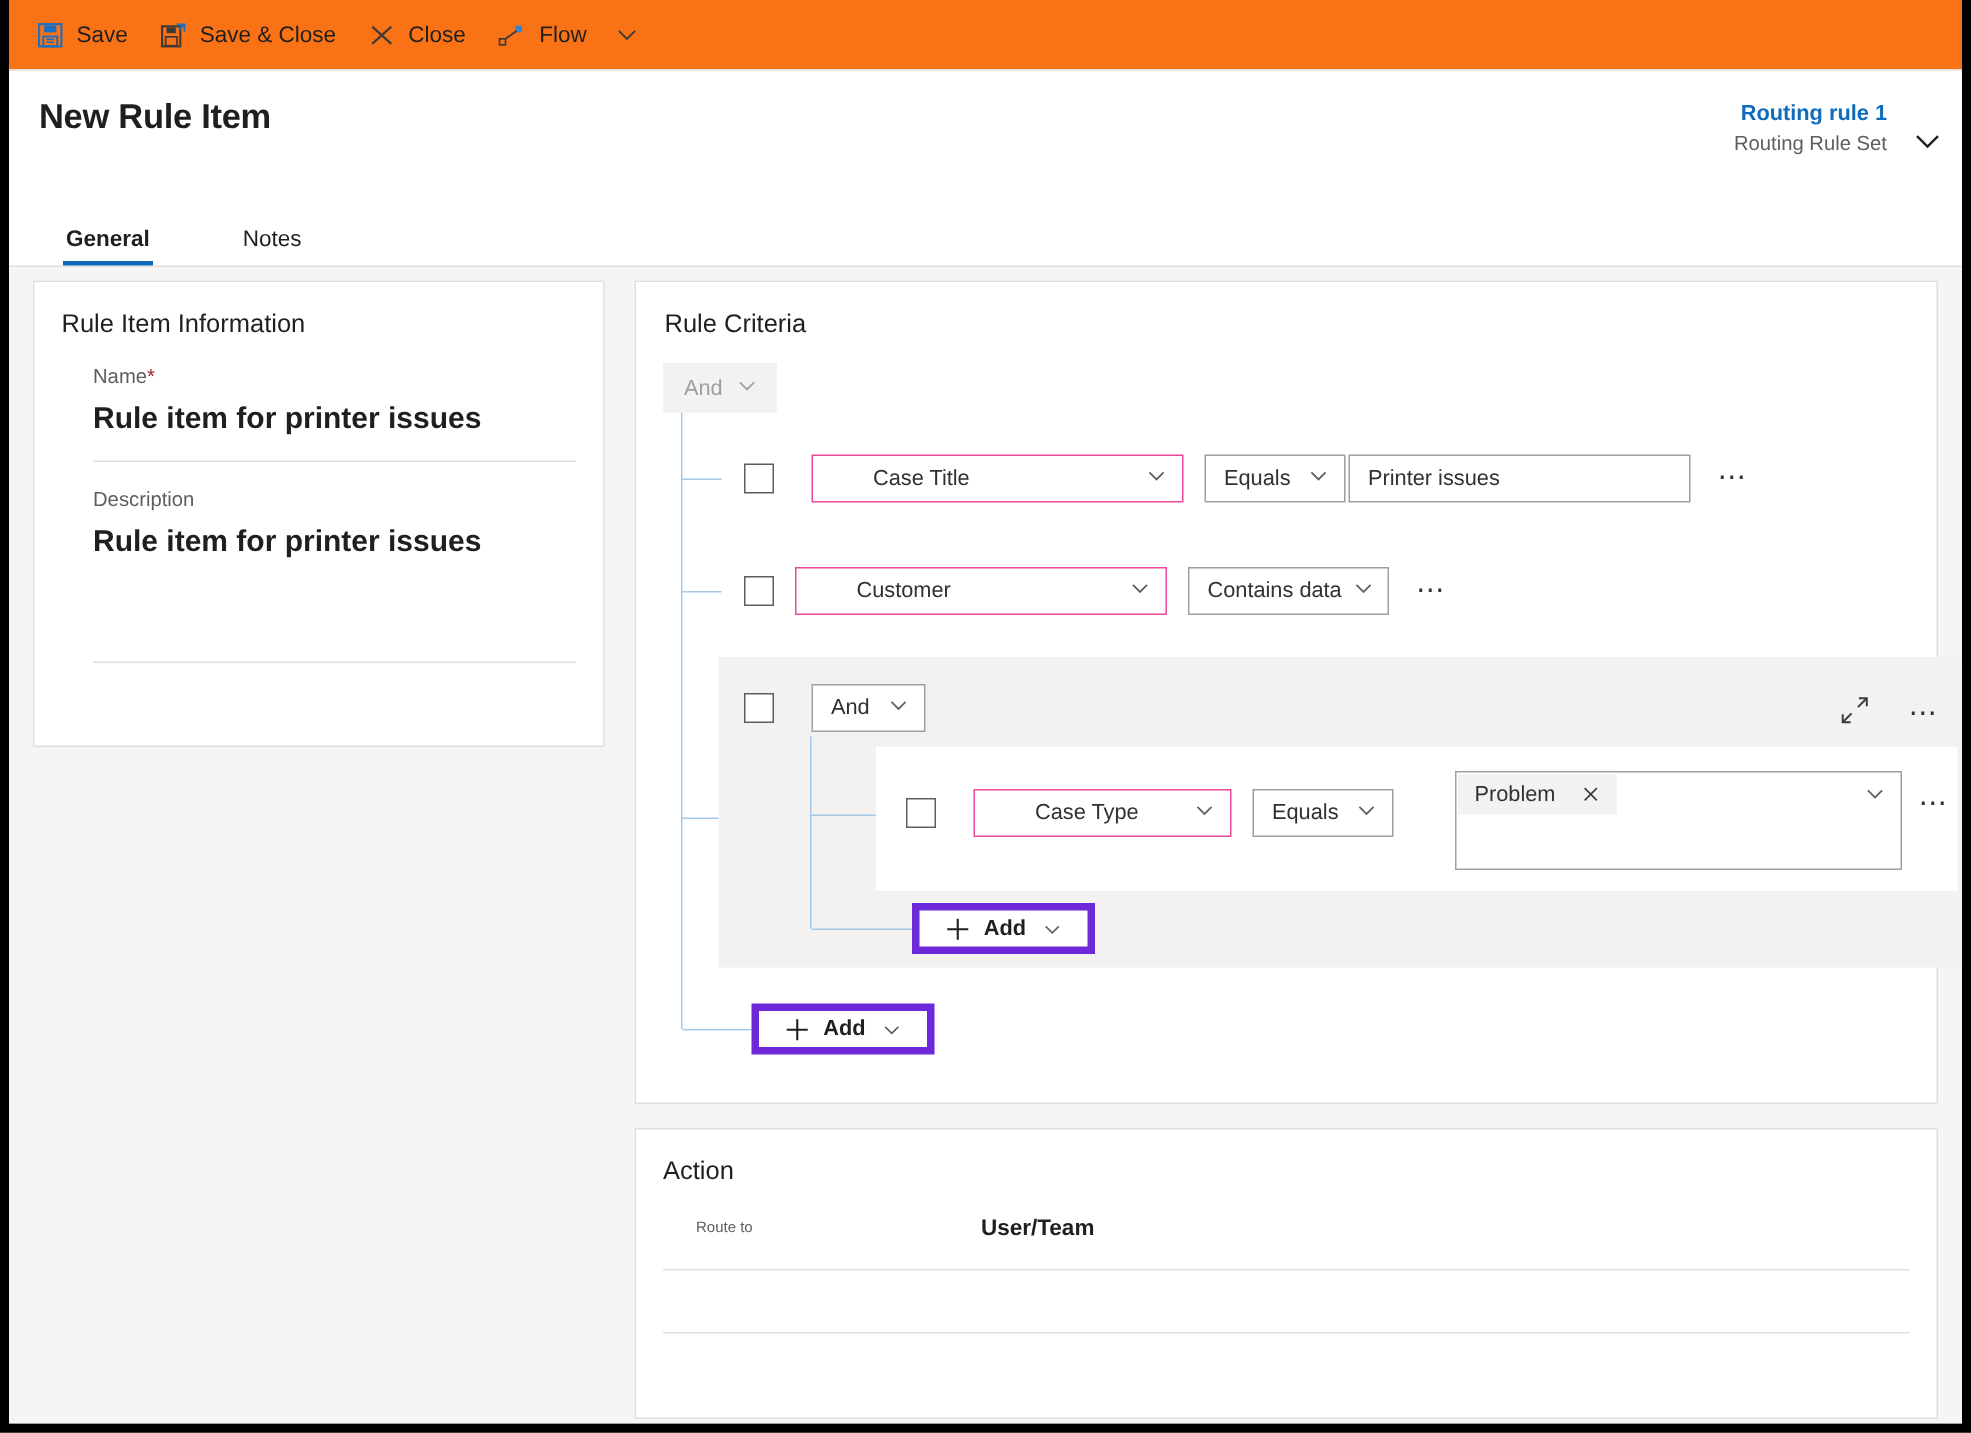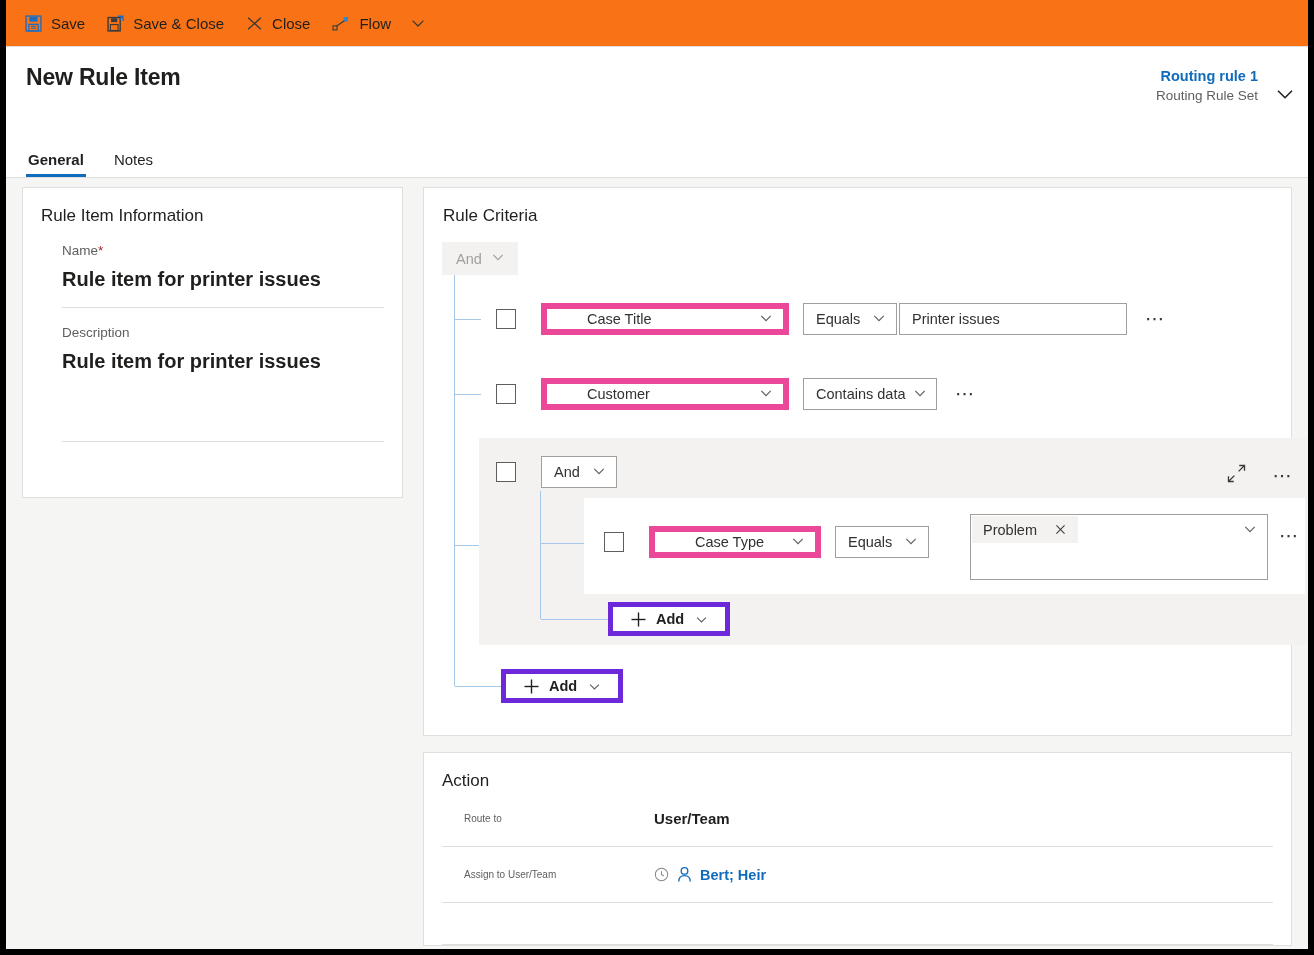--- a/index.html
+++ b/index.html
@@ -58,22 +58,22 @@
   .hdr-right .rr-sub {
     font-size: 13.5px; color: #605e5c; line-height: 20px;
   }
   .hdr-chevron {
     position: absolute; right: 8px; top: 32px;
     width: 30px; height: 30px;
     display: flex; align-items: center; justify-content: center;
     cursor: pointer;
   }
   .tabs {
-    position: absolute; left: 20px; bottom: 0px;
-    display: flex; align-items: flex-start;
+    position: absolute; left: 36px; bottom: 0px;
+    display: flex; align-items: flex-start; gap: 32px;
   }
   .tab {
     padding: 0 2px 9px 2px; margin-right: 26px;
     font-size: 15px; color: #201f1e;
     cursor: pointer; position: relative;
   }
   .tab.active { font-weight: bold; }
   .tab.active:after {
     content: ""; position: absolute; left: 0; right: 0; bottom: 0;
     height: 3px; background: #0f6cbd;
@@ -144,21 +144,21 @@
     width: 20px; height: 20px;
     border: 1px solid #605e5c; background: #fff;
     cursor: pointer; flex: none;
   }
   .ctrl {
     height: 32px; border: 1px solid #a19f9d;
     background: #fff; display: flex; align-items: center;
     font-size: 14.5px; color: #323130; cursor: pointer;
     padding: 0 10px 0 12px;
   }
-  .ctrl.blue { border: 6px solid #ec4899; padding-left: 40px; }
+  .ctrl.blue { border: 1px solid #ec4899; padding-left: 40px; }
   .ctrl .cv { margin-left: auto; padding-left: 8px; }
   .ctrl .lbl { white-space: nowrap; }
   .ellipsis {
     font-size: 19px; color: #323130; letter-spacing: 1.6px;
     cursor: pointer; line-height: 12px; user-select: none;
   }
 
   
   .group {
     position: absolute;
@@ -353,21 +353,21 @@
           </span>
         </div>
         <div class="ctrl" style="width:228px; margin-left:2px; cursor:text;">
           <span class="lbl">Printer issues</span>
         </div>
         <div class="ellipsis" style="margin-left:18px;">⋯</div>
       </div>
 
       <div class="row" style="left:72px; top:190px;">
         <div class="cb"></div>
-        <div class="ctrl blue" style="width:248px; margin-left:25px;gap:45px;">
+        <div class="ctrl blue" style="width:248px; margin-left:14px;gap:45px;">
           <span class="lbl">Customer</span>
           <span class="cv">
             <svg width="14" height="14" viewBox="0 0 16 16">
                 <path d="M2.6 5.6 L8 11 L13.4 5.6" fill="none" stroke="#605e5c" stroke-width="1.3"></path>
               </svg>
           </span>
         </div>
         <div class="ctrl" style="width:134px; margin-left:14px;">
           <span class="lbl">Contains data</span>
           <span class="cv">
@@ -483,36 +483,18 @@
     </div>
 
     <div class="card act-card">
       <div class="act-title">Action</div>
 
       <div class="act-row">
         <div class="act-label">Route to</div>
         <div class="act-value-bold">User/Team</div>
       </div>
 
-      <div class="act-row">
-        <div class="act-label">Assign to User/Team</div>
-        <div class="lookup">
-          <span class="ico">
-            <svg width="15" height="15" viewBox="0 0 16 16">
-              <circle cx="8" cy="8" r="6.6" fill="none" stroke="#8a8886" stroke-width="1.1"></circle>
-              <path d="M8 4.4 V8 L10.4 9.6" fill="none" stroke="#8a8886" stroke-width="1.1"></path>
-            </svg>
-          </span>
-          <span class="ico">
-            <svg width="17" height="17" viewBox="0 0 16 16">
-              <circle cx="8" cy="4.6" r="3.1" fill="none" stroke="#0f6cbd" stroke-width="1.25"></circle>
-              <path d="M2.6 14.6 C2.6 10.8 5.1 9 8 9 C10.9 9 13.4 10.8 13.4 14.6" fill="none" stroke="#0f6cbd" stroke-width="1.25"></path>
-            </svg>
-          </span>
-          <span class="nm">Bert; Heir</span>
-        </div>
-      </div>
 
       <div class="act-spacer"></div>
     </div>
 
   </div>
 </div>
 
 </body></html>

